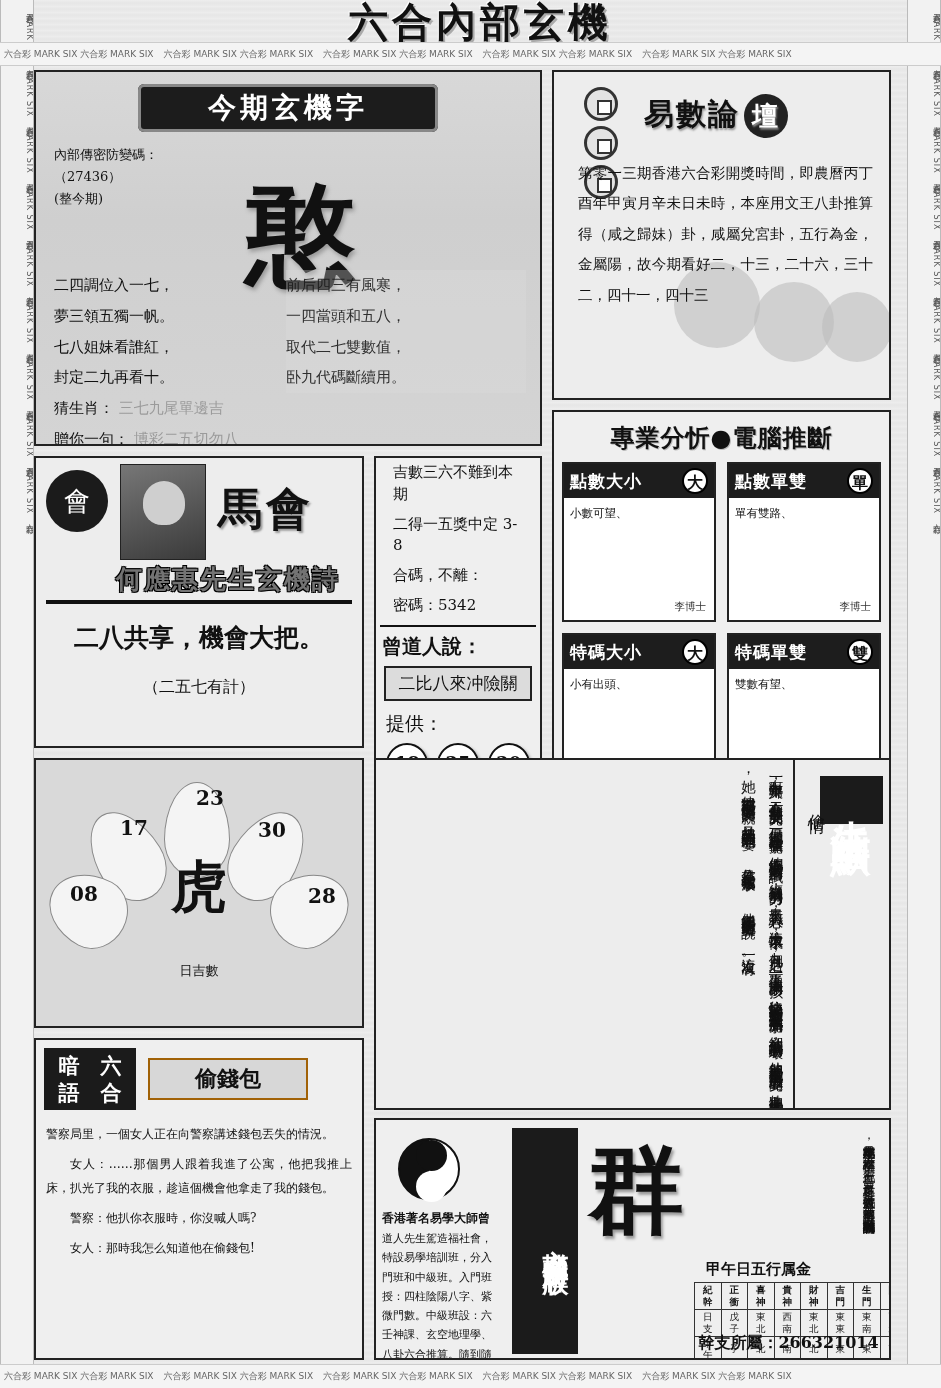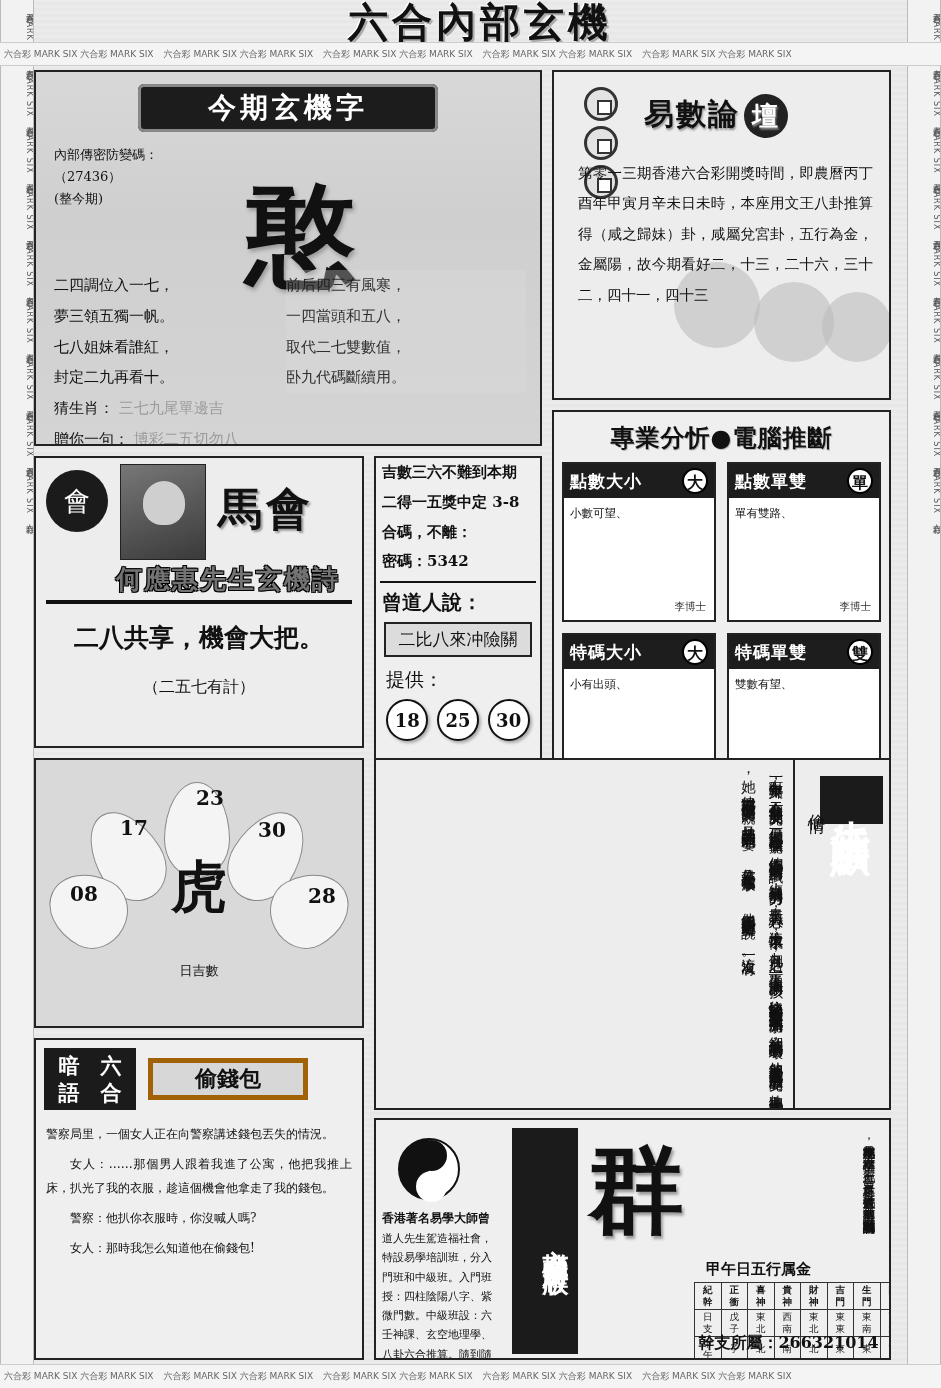--- a/index.html
+++ b/index.html
@@ -155,21 +155,21 @@
   .hys { position:absolute; left:80px; top:104px; font-family:"DejaVu Serif",serif;
     font-size:26px; font-weight:bold; color:#737373; letter-spacing:2px;
     text-shadow:1px 1px 0 #000,-1px -1px 0 #000,1px -1px 0 #000,-1px 1px 0 #000;}
   .rule { position:absolute; left:10px; right:10px; top:142px; height:4px; background:#111;}
   .poem { position:absolute; left:0; right:0; top:156px; text-align:center;
     font-family:"DejaVu Serif",serif; font-size:25px; font-weight:bold; line-height:1.9;}
   .poem small { display:block; font-size:16px; font-weight:normal; margin-top:10px;}
 
   
   #boxE { left:340px; top:386px; width:168px; height:384px; background:#efefef; }
-  .e-line { font-family:"DejaVu Serif",serif; font-size:15px; padding:4px 6px; line-height:1.45;font-weight:bold;}
+  .e-line { font-family:"DejaVu Serif",serif; font-size:15px; padding:4px 17px; line-height:1.45;}
   .e-hr { height:2px; background:#111; margin:4px 4px;}
   .e-title { font-family:"DejaVu Serif",serif; font-size:20px; font-weight:bold; padding:2px 6px;}
   .e-box { margin:4px 8px; border:2px solid #222; background:#dcdcdc; text-align:center;
     font-family:"DejaVu Serif",serif; font-size:17px; padding:4px 0;}
   .e-provide { font-family:"DejaVu Serif",serif; font-size:19px; padding:6px 10px;}
   .balls { display:flex; justify-content:space-around; padding:0 6px 8px;text-align:right;}
   .ball { width:42px; height:42px; border-radius:50%; background:#fff; border:2px solid #111;
     display:flex; align-items:center; justify-content:center;
     font-family:"DejaVu Serif",serif; font-size:18px; font-weight:bold;
     box-shadow:2px 2px 3px #aaa;}
@@ -186,21 +186,21 @@
   .fcap { position:absolute; left:50%; top:76%; transform:translateX(-50%);
     font-family:"DejaVu Serif",serif; font-size:13px;}
 
   
   #boxG { left:0; top:968px; width:330px; height:322px; background:#efefef;}
   .g-badge { position:absolute; left:8px; top:8px; width:92px; height:62px; background:#1b1b1b;
     color:#fff; font-family:"DejaVu Serif",serif; font-size:21px; font-weight:bold;
     display:grid; grid-template-columns:1fr 1fr; align-items:center; justify-items:center;
     line-height:1.1; padding:4px;}
   .g-title { position:absolute; left:112px; top:18px; width:160px; height:42px;
-    background:#d7d7d7; border:5px solid #a16207; display:flex; align-items:center;
+    background:#d7d7d7; border:2px solid #a16207; display:flex; align-items:center;
     justify-content:center; font-family:"DejaVu Serif",serif; font-size:22px; font-weight:bold;}
   .g-body { position:absolute; left:10px; right:10px; top:82px;
     font-family:"DejaVu Serif",serif; font-size:12px; line-height:2.0; text-align:justify;}
   .g-body p { margin:0 0 6px; }
   .indent { text-indent:2em; }
 
   
   #boxH { left:340px; top:688px; width:517px; height:352px; background:#ededed;}
   .h-side { position:absolute; right:0; top:0; width:96px; height:100%;
     border-left:2px solid #222; }

